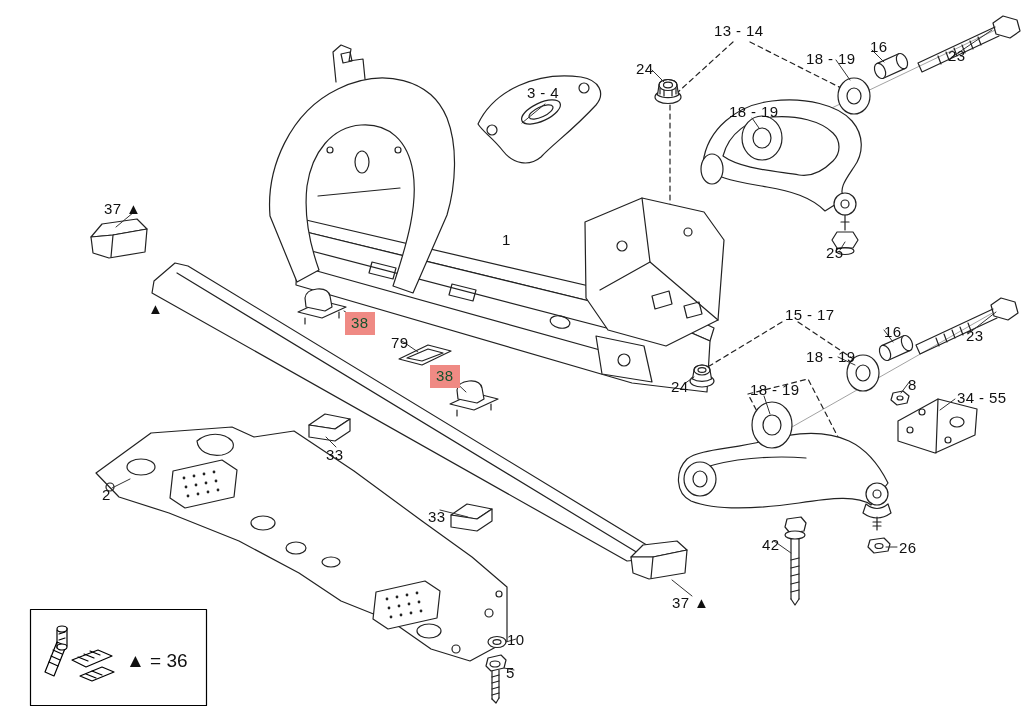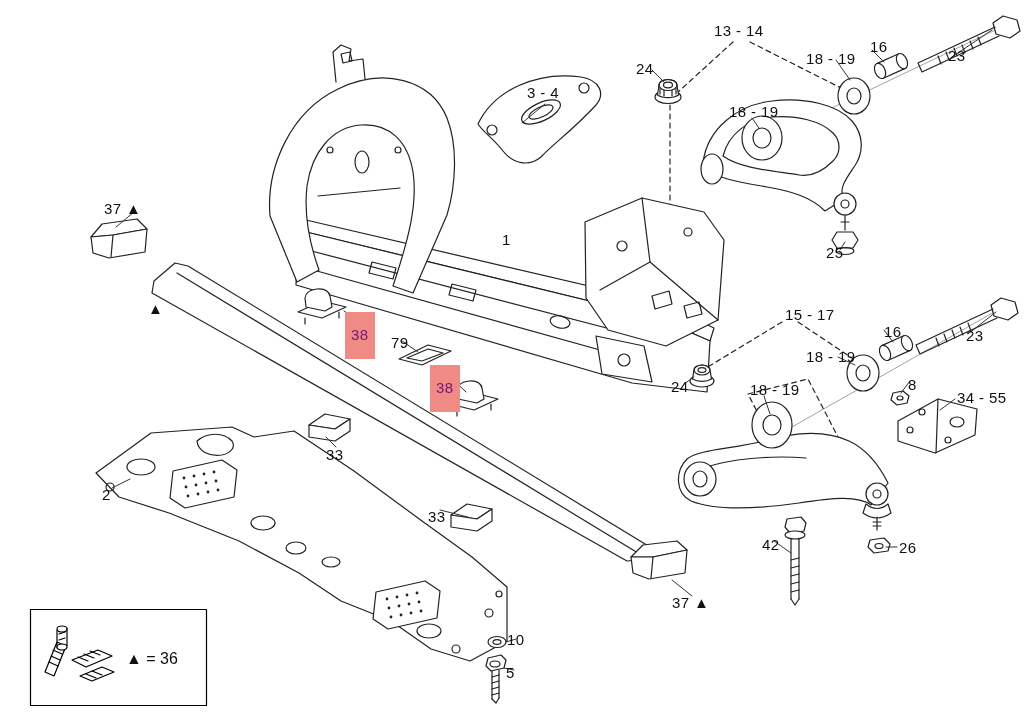--- a/index.html
+++ b/index.html
@@ -2,22 +2,22 @@
 <html style="--hl: #ef8a84;"><head>
 <meta charset="utf-8">
 <style>
   html,body{margin:0;padding:0;background:#fff;}
   .stage{position:relative;width:1035px;height:720px;background:#fff;overflow:hidden;
          font-family:"Liberation Sans",sans-serif;}
   .stage svg{position:absolute;left:0;top:0;}
   .labels-layer{position:absolute;left:0;top:0;width:100%;height:100%;pointer-events:none;}
   .part-label{position:absolute;font-size:15px;line-height:1.25;color:#101010;white-space:nowrap;
               letter-spacing:.4px;pointer-events:auto;cursor:default;}
-  .part-label.highlight{background:var(--hl,#ef8a84);padding:14px 6px;color:#701a75;}
-  .legend-text{position:absolute;left:126px;top:650px;font-size:16px;color:#101010;}
+  .part-label.highlight{background:var(--hl,#ef8a84);padding:2px 6px;color:#14532d;}
+  .legend-text{position:absolute;left:126px;top:650px;font-size:19px;color:#101010;}
 </style>
 </head>
 <body>
 
 <div class="stage">
 
 <svg width="1035" height="720" viewBox="0 0 1035 720">
   <g stroke="#222" fill="none" stroke-width="1.2" stroke-linejoin="round" stroke-linecap="round">
 
     <g stroke="#8a8a8a" stroke-width="0.8">

